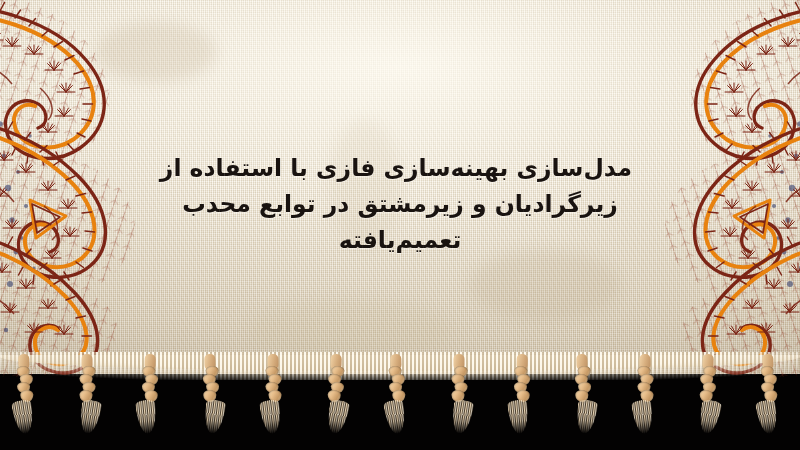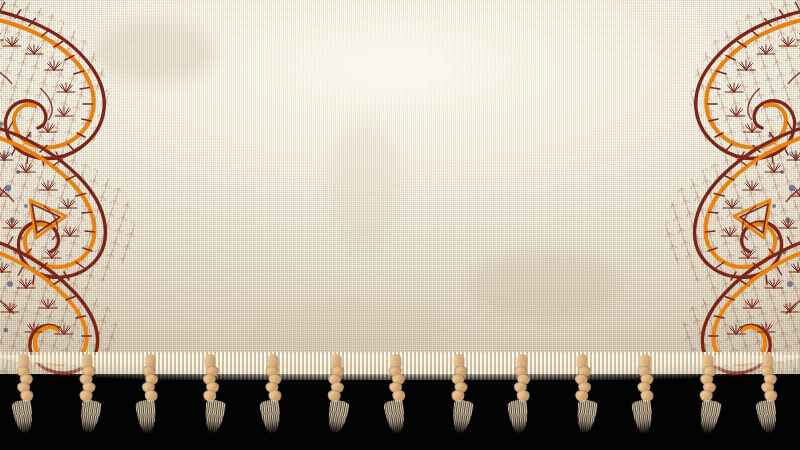--- a/index.html
+++ b/index.html
@@ -396,20 +396,25 @@
       <g fill="none" stroke="#7c2516" stroke-width="1.5" opacity=".85">
         <path d="M-30 60 C -6 58, 18 68, 30 84"></path>
         <path d="M-30 176 C -6 174, 20 186, 32 202"></path>
         <path d="M-30 288 C -6 286, 20 298, 32 314"></path>
         <path d="M58 88 C 70 98, 74 112, 66 120"></path>
         <path d="M62 206 C 76 216, 80 232, 70 240"></path>
       </g>
     </svg>
   </div>
 
+  <div class="title-block">
+    <div class="title-line">مدل‌سازی بهینه‌سازی فازی با استفاده از</div>
+    <div class="title-line">زیرگرادیان و زیرمشتق در توابع محدب</div>
+    <div class="title-line">تعمیم‌یافته</div>
+  </div>
 
   <div class="hem"></div>
   <div class="selvedge"></div>
 
   <div class="fringe" id="fringe">
       <div class="tassel" style="left: 14px; transform: rotate(-1.6deg);">
         <div class="cordtop"></div>
         <div class="knot" style="top: 6px; height: 11px; margin-left: -1.5px;"></div>
         <div class="knot" style="top: 14px; height: 11px; margin-left: 1.5px;"></div>
         <div class="knot" style="top: 22px; height: 11px; margin-left: -1.5px;"></div>

